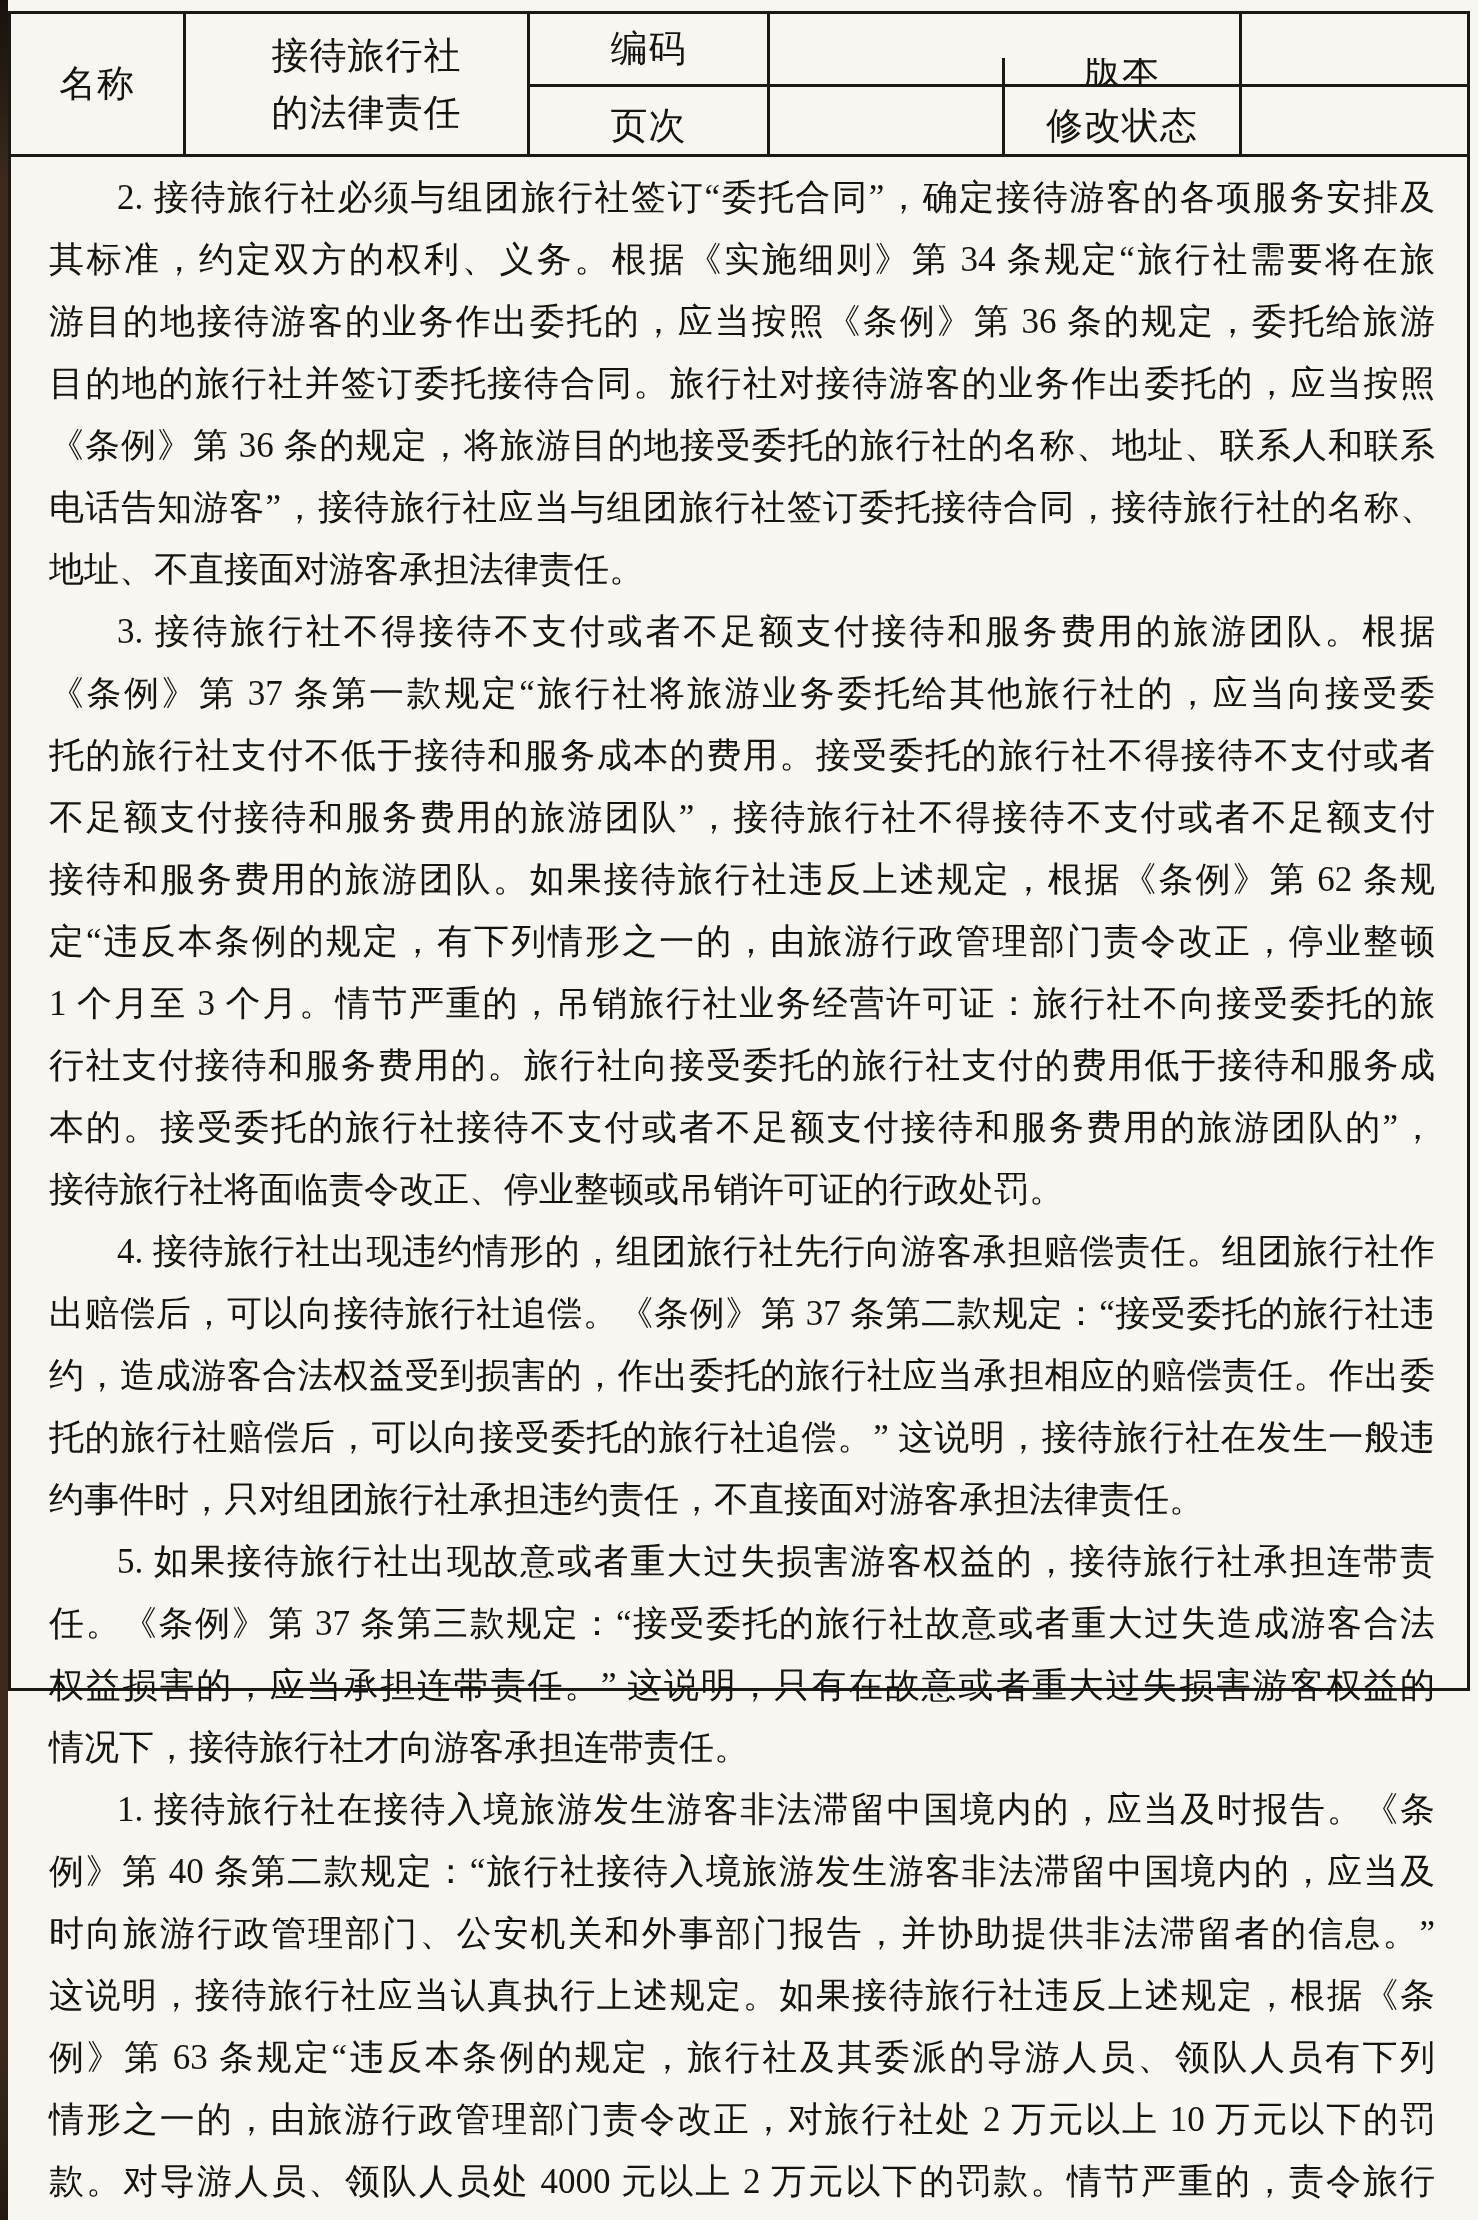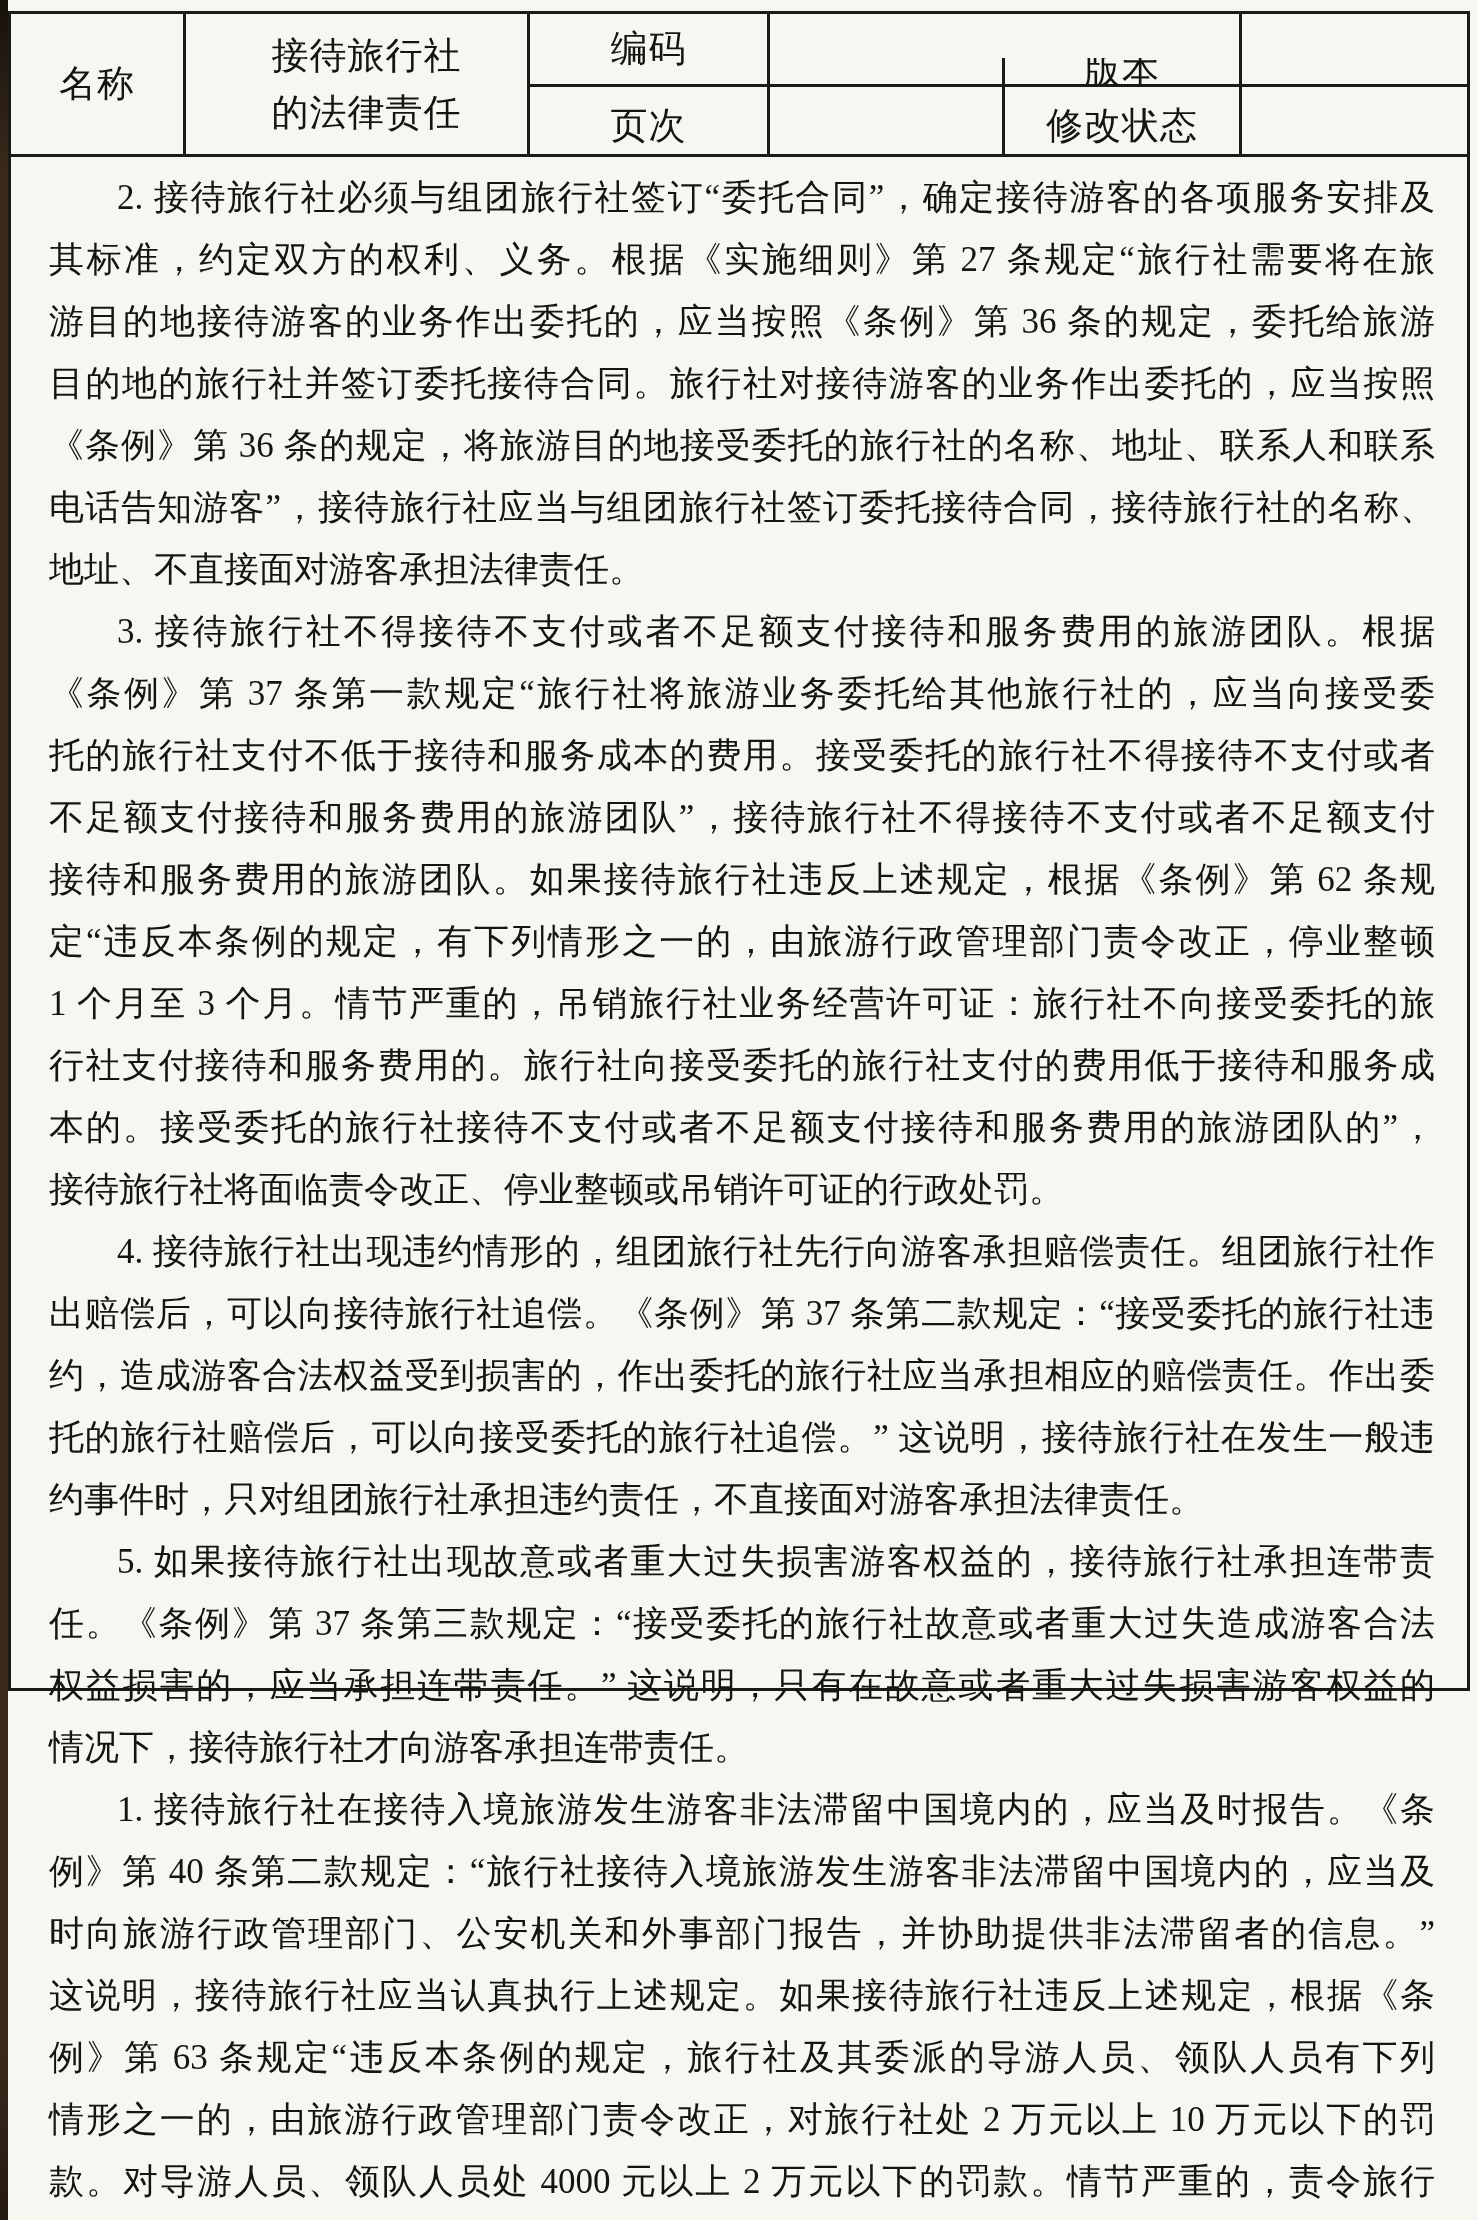--- a/index.html
+++ b/index.html
@@ -103,21 +103,21 @@
       <div class="hcell r2" style="grid-column:5;grid-row:2;">
         <span>修改状态</span>
       </div>
       <div class="hcell r2" style="grid-column:6;grid-row:2;">
         <span></span>
       </div>
     </div>
 
     <div class="doc-body">
         <div class="line indent">2. 接待旅行社必须与组团旅行社签订“委托合同”，确定接待游客的各项服务安排及</div>
-        <div class="line">其标准，约定双方的权利、义务。根据《实施细则》第 27 条规定“旅行社需要将在旅</div>
+        <div class="line">其标准，约定双方的权利、义务。根据《实施细则》第 34 条规定“旅行社需要将在旅</div>
         <div class="line">游目的地接待游客的业务作出委托的，应当按照《条例》第 36 条的规定，委托给旅游</div>
         <div class="line">目的地的旅行社并签订委托接待合同。旅行社对接待游客的业务作出委托的，应当按照</div>
         <div class="line">《条例》第 36 条的规定，将旅游目的地接受委托的旅行社的名称、地址、联系人和联系</div>
         <div class="line">电话告知游客”，接待旅行社应当与组团旅行社签订委托接待合同，接待旅行社的名称、</div>
         <div class="line para-end">地址、不直接面对游客承担法律责任。</div>
         <div class="line indent">3. 接待旅行社不得接待不支付或者不足额支付接待和服务费用的旅游团队。根据</div>
         <div class="line">《条例》第 37 条第一款规定“旅行社将旅游业务委托给其他旅行社的，应当向接受委</div>
         <div class="line">托的旅行社支付不低于接待和服务成本的费用。接受委托的旅行社不得接待不支付或者</div>
         <div class="line">不足额支付接待和服务费用的旅游团队”，接待旅行社不得接待不支付或者不足额支付</div>
         <div class="line">接待和服务费用的旅游团队。如果接待旅行社违反上述规定，根据《条例》第 62 条规</div>

